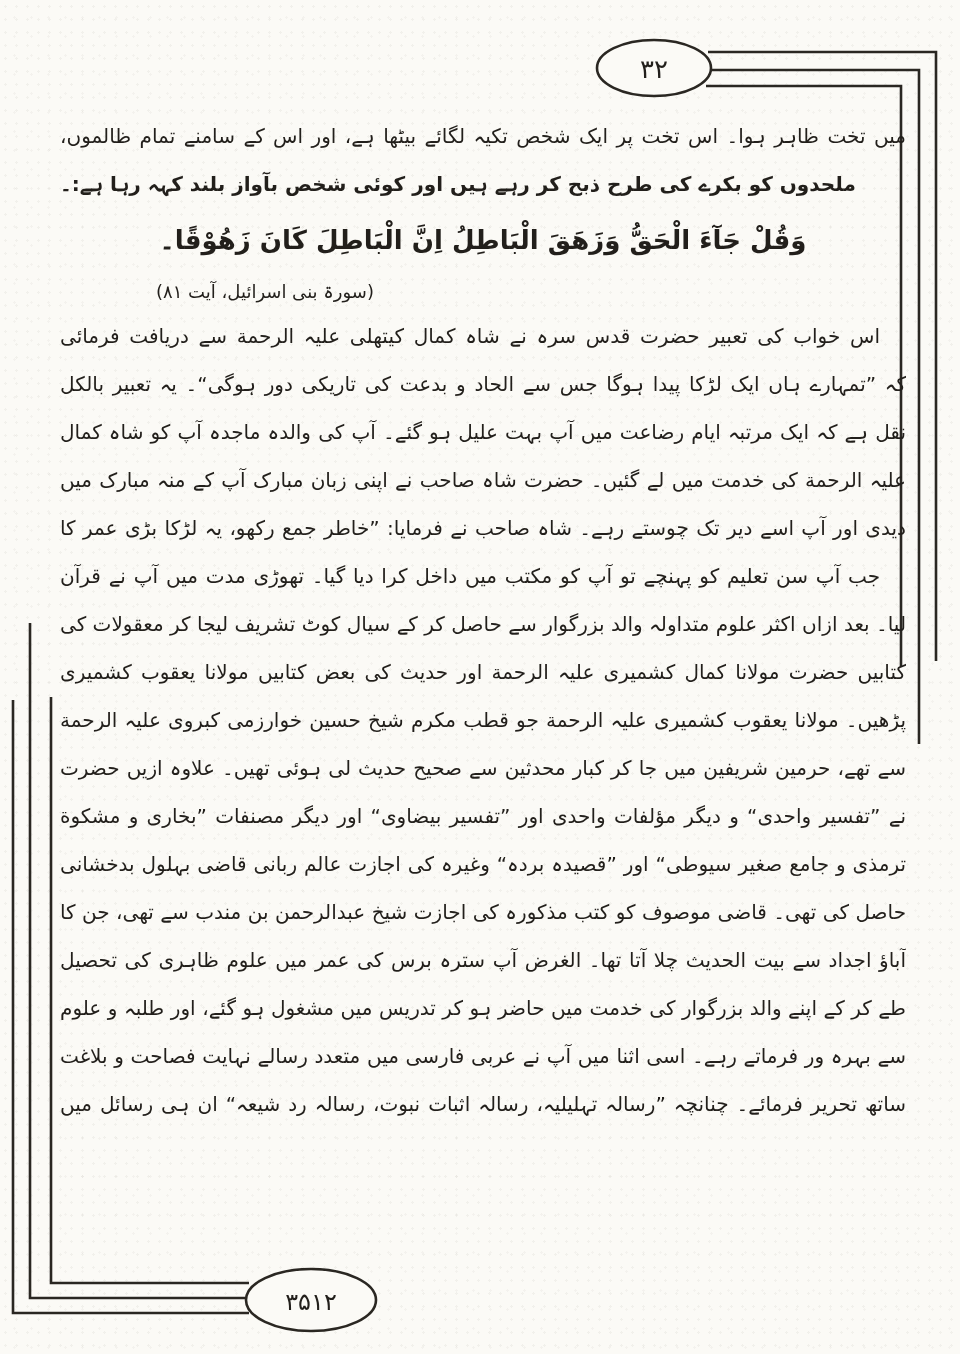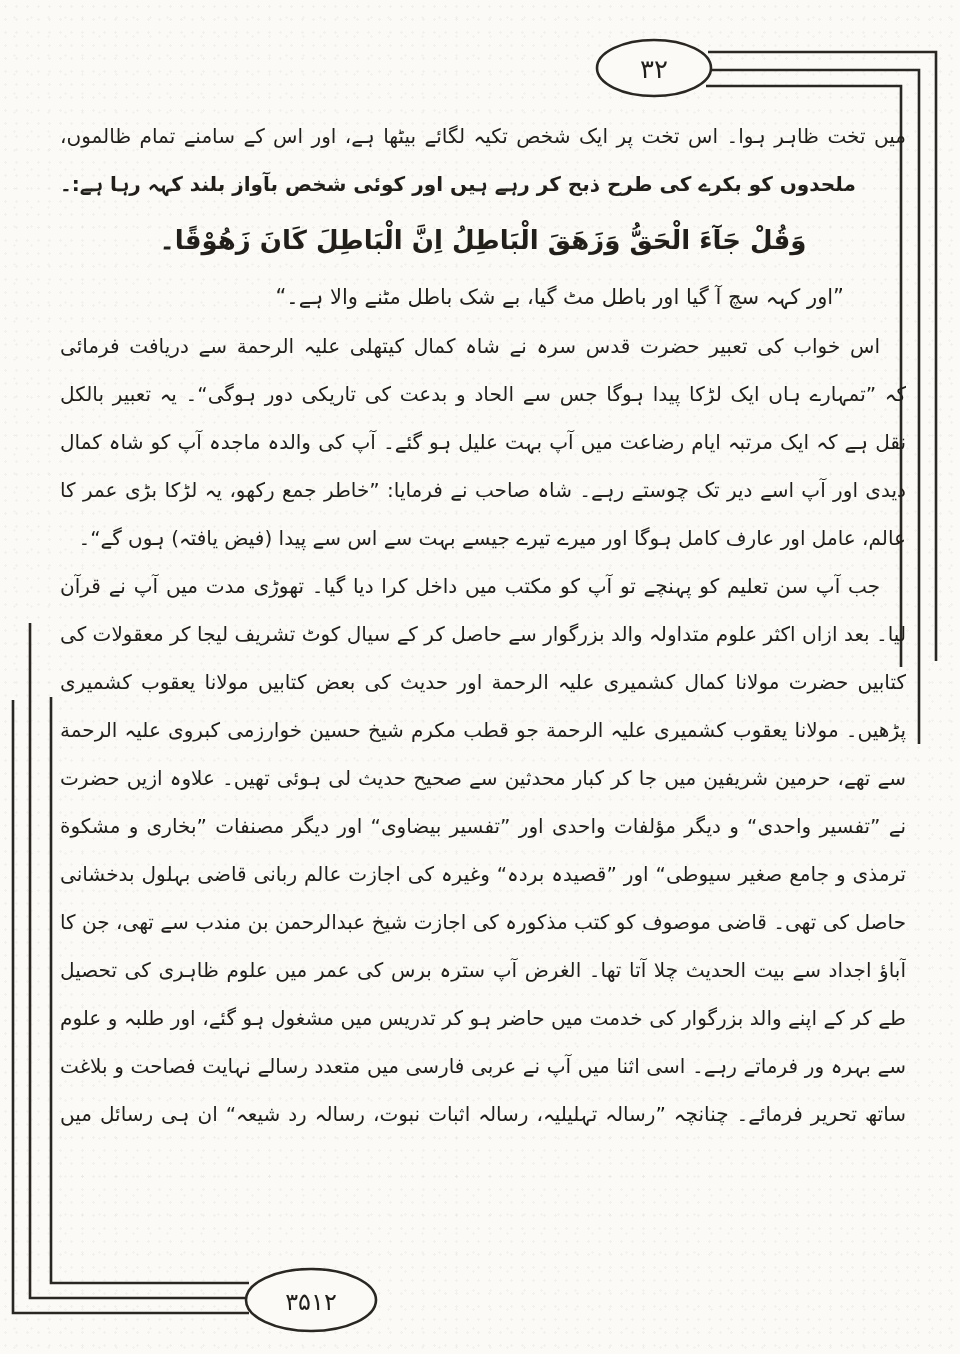--- a/index.html
+++ b/index.html
@@ -63,26 +63,26 @@
       <ellipse cx="311" cy="1300" rx="65" ry="31" fill="#fbfaf6"></ellipse>
     </g>
     <text x="654" y="78" text-anchor="middle" font-size="26" fill="#221f1b" font-family="DejaVu Sans, sans-serif">۳۲</text>
     <text x="311" y="1310" text-anchor="middle" font-size="24" fill="#221f1b" font-family="DejaVu Sans, sans-serif">۳۵۱۲</text>
   </svg>
 
   <div class="textcol">
     <div class="ln just">میں تخت ظاہر ہوا۔ اس تخت پر ایک شخص تکیہ لگائے بیٹھا ہے، اور اس کے سامنے تمام ظالموں، زندیقوں اور</div>
     <div class="ln leftal">ملحدوں کو بکرے کی طرح ذبح کر رہے ہیں اور کوئی شخص بآواز بلند کہہ رہا ہے:۔</div>
     <div class="ln quran">وَقُلْ جَآءَ الْحَقُّ وَزَهَقَ الْبَاطِلُ اِنَّ الْبَاطِلَ كَانَ زَهُوْقًا۔</div>
-    <div class="ln trans">”اور کہہ سچ آ گیا اور باطل مٹ گیا، بے شک باطل مٹنے والا ہے۔“</div>
+    <div class="ln attrib">(سورۃ بنی اسرائیل، آیت ۸۱)</div>
     <div class="ln just indent">اس خواب کی تعبیر حضرت قدس سرہ نے شاہ کمال کیتھلی علیہ الرحمة سے دریافت فرمائی انھوں نے فرمایا</div>
     <div class="ln just">کہ ”تمہارے ہاں ایک لڑکا پیدا ہوگا جس سے الحاد و بدعت کی تاریکی دور ہوگی“۔ یہ تعبیر بالکل درست نکلی۔</div>
     <div class="ln just">نقل ہے کہ ایک مرتبہ ایام رضاعت میں آپ بہت علیل ہو گئے۔ آپ کی والدہ ماجدہ آپ کو شاہ کمال کیتھلی</div>
+    <div class="ln just">علیہ الرحمة کی خدمت میں لے گئیں۔ حضرت شاہ صاحب نے اپنی زبان مبارک آپ کے منہ مبارک میں</div>
     <div class="ln just">دیدی اور آپ اسے دیر تک چوستے رہے۔ شاہ صاحب نے فرمایا: ”خاطر جمع رکھو، یہ لڑکا بڑی عمر کا ہوگا، اور</div>
-    <div class="ln rightal">عالم، عامل اور عارف کامل ہوگا اور میرے تیرے جیسے بہت سے اس سے پیدا (فیض یافتہ) ہوں گے“۔</div>
     <div class="ln just indent">جب آپ سن تعلیم کو پہنچے تو آپ کو مکتب میں داخل کرا دیا گیا۔ تھوڑی مدت میں آپ نے قرآن مجید حفظ کر</div>
     <div class="ln just">لیا۔ بعد ازاں اکثر علوم متداولہ والد بزرگوار سے حاصل کر کے سیال کوٹ تشریف لیجا کر معقولات کی بعض کی</div>
     <div class="ln just">کتابیں حضرت مولانا کمال کشمیری علیہ الرحمة اور حدیث کی بعض کتابیں مولانا یعقوب کشمیری علیہ الرحمة سے</div>
     <div class="ln just">پڑھیں۔ مولانا یعقوب کشمیری علیہ الرحمة جو قطب مکرم شیخ حسین خوارزمی کبروی علیہ الرحمة کے اکابر خلفاء میں</div>
     <div class="ln just">سے تھے، حرمین شریفین میں جا کر کبار محدثین سے صحیح حدیث لی ہوئی تھیں۔ علاوہ ازیں حضرت مجدد قدس سرہ</div>
     <div class="ln just">نے ”تفسیر واحدی“ و دیگر مؤلفات واحدی اور ”تفسیر بیضاوی“ اور دیگر مصنفات ”بخاری و مشکوة المصابیح و شمائل</div>
     <div class="ln just">ترمذی و جامع صغیر سیوطی“ اور ”قصیدہ بردہ“ وغیرہ کی اجازت عالم ربانی قاضی بہلول بدخشانی علیہ الرحمة سے</div>
     <div class="ln just">حاصل کی تھی۔ قاضی موصوف کو کتب مذکورہ کی اجازت شیخ عبدالرحمن بن مندب سے تھی، جن کا گھر</div>
     <div class="ln just">آباؤ اجداد سے بیت الحدیث چلا آتا تھا۔ الغرض آپ سترہ برس کی عمر میں علوم ظاہری کی تحصیل کے سب مرحلے</div>
     <div class="ln just">طے کر کے اپنے والد بزرگوار کی خدمت میں حاضر ہو کر تدریس میں مشغول ہو گئے، اور طلبہ و علوم کو اپنی برکات</div>

